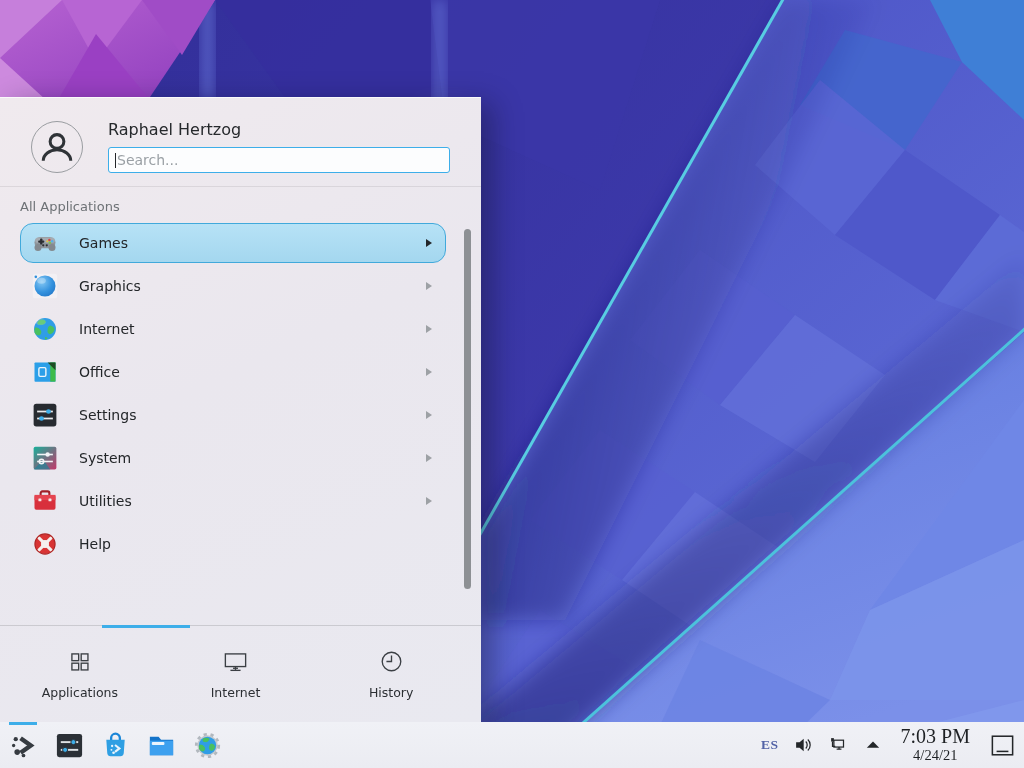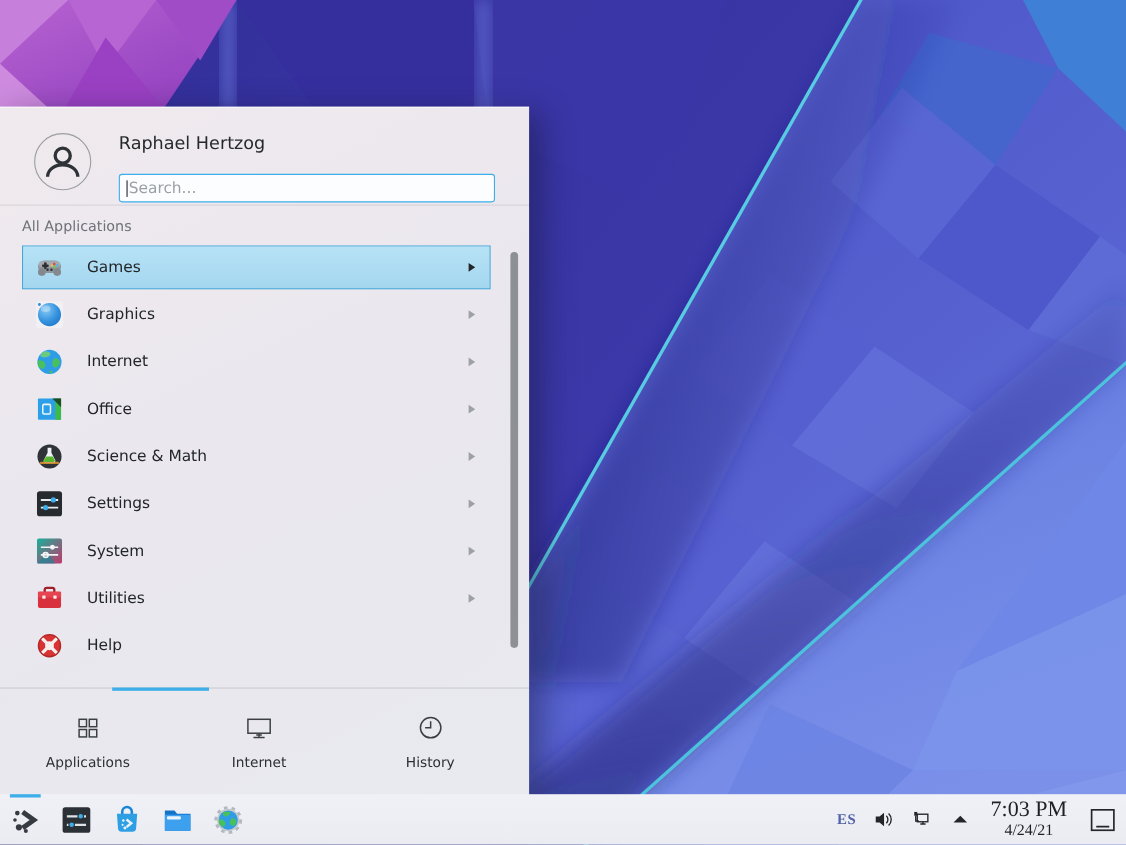--- a/index.html
+++ b/index.html
@@ -12,31 +12,31 @@
   #menu{position:absolute;left:0;top:97px;width:481px;height:625px;
     background:linear-gradient(155deg,#f0eaee 0%,#eae7ee 45%,#e9e9f0 100%);
     box-shadow:12px 6px 26px rgba(15,15,40,.38);
     border-top:1px solid rgba(255,255,255,.75);}
   .kb-header{position:absolute;top:0;left:0;right:0;height:88px;
     border-bottom:1px solid rgba(0,0,0,.08);}
   .avatar{position:absolute;left:31px;top:23px;width:52px;height:52px;
     border-radius:50%;border:1px solid #9a9da1;box-sizing:border-box;
     display:flex;align-items:center;justify-content:center;}
   .user-name{position:absolute;left:108px;top:22px;font-size:16px;color:#26292c;}
-  .search{position:absolute;left:108px;top:60px;width:334px;height:24px;
+  .search{position:absolute;left:108px;top:49px;width:334px;height:24px;
     background:#fcfdfe;border:1px solid #3daee9;border-radius:3px;
     display:flex;align-items:center;padding-left:6px;}
   .txt-caret{width:1px;height:15px;background:#232629;margin-right:1px;}
   .ph{color:#9aa0a5;font-size:14px;}
 
   .section-label{position:absolute;top:101px;left:20px;font-size:13px;color:#6e7276;}
 
   .app-list{position:absolute;top:125px;left:0;width:460px;height:402px;overflow:hidden;}
   .row{position:relative;height:38px;margin:0 0 3px 20px;width:424px;
-    display:flex;align-items:center;border:1px solid transparent;border-radius:0;box-sizing:content-box;}
+    display:flex;align-items:center;border:1px solid transparent;border-radius:13px;box-sizing:content-box;}
   .row.sel{background:linear-gradient(#b7e2f6,#a4d7ef);border-color:#41a9db;}
   .ric{width:28px;height:28px;margin-left:10px;flex:none;display:flex;}
   .ric svg{width:28px;height:28px;}
   .rlabel{margin-left:20px;font-size:14px;color:#232629;}
   .rarrow{position:absolute;right:13px;width:0;height:0;
     border-left:6px solid #9da1a5;border-top:4.5px solid transparent;border-bottom:4.5px solid transparent;}
   .row.sel .rarrow{border-left-color:#232629;}
 
   .scrollbar{position:absolute;top:131px;right:10px;width:7px;height:360px;
     border-radius:4px;background:#8d9094;}
@@ -234,32 +234,20 @@
             <rect x="4" y="5" width="24" height="22" rx="1" fill="#2b9fe8"></rect>
             <rect x="22" y="5" width="6" height="22" fill="#3dbb4a"></rect>
             <polygon points="19,5 28,14 28,5" fill="#1e4d22"></polygon>
             <rect x="9" y="11" width="8" height="10" rx="1.5" fill="none" stroke="#eef6fb" stroke-width="1.6"></rect>
           </svg>
         </span>
         <span class="rlabel">Office</span>
         <span class="rarrow"></span>
       </div>
 
-      <div class="row">
-        <span class="ric">
-          <svg viewBox="0 0 32 32">
-            <circle cx="16" cy="16" r="12.5" fill="#2f3337"></circle>
-            <rect x="6" y="21.5" width="20" height="2.2" rx="1" fill="#c8862a"></rect>
-            <path d="M14 7 h4 v5 l4 8 a1.5 1.5 0 0 1 -1.4 2.1 h-9.2 a1.5 1.5 0 0 1 -1.4 -2.1 l4 -8 z" fill="#eef2f5"></path>
-            <path d="M12.6 16 h6.8 l2 4 a1.2 1.2 0 0 1 -1.1 1.6 h-9.2 a1.2 1.2 0 0 1 -1.1 -1.6 z" fill="#59b52e"></path>
-          </svg>
-        </span>
-        <span class="rlabel">Science &amp; Math</span>
-        <span class="rarrow"></span>
-      </div>
 
       <div class="row">
         <span class="ric">
           <svg viewBox="0 0 32 32">
             <rect x="3" y="3" width="26" height="26" rx="3" fill="#272b30"></rect>
             <line x1="7" y1="12" x2="25" y2="12" stroke="#e8eaec" stroke-width="2"></line>
             <circle cx="20" cy="12" r="2.7" fill="#3daee9"></circle>
             <line x1="7" y1="20" x2="25" y2="20" stroke="#e8eaec" stroke-width="2"></line>
             <circle cx="12" cy="20" r="2.7" fill="#3daee9"></circle>
           </svg>

